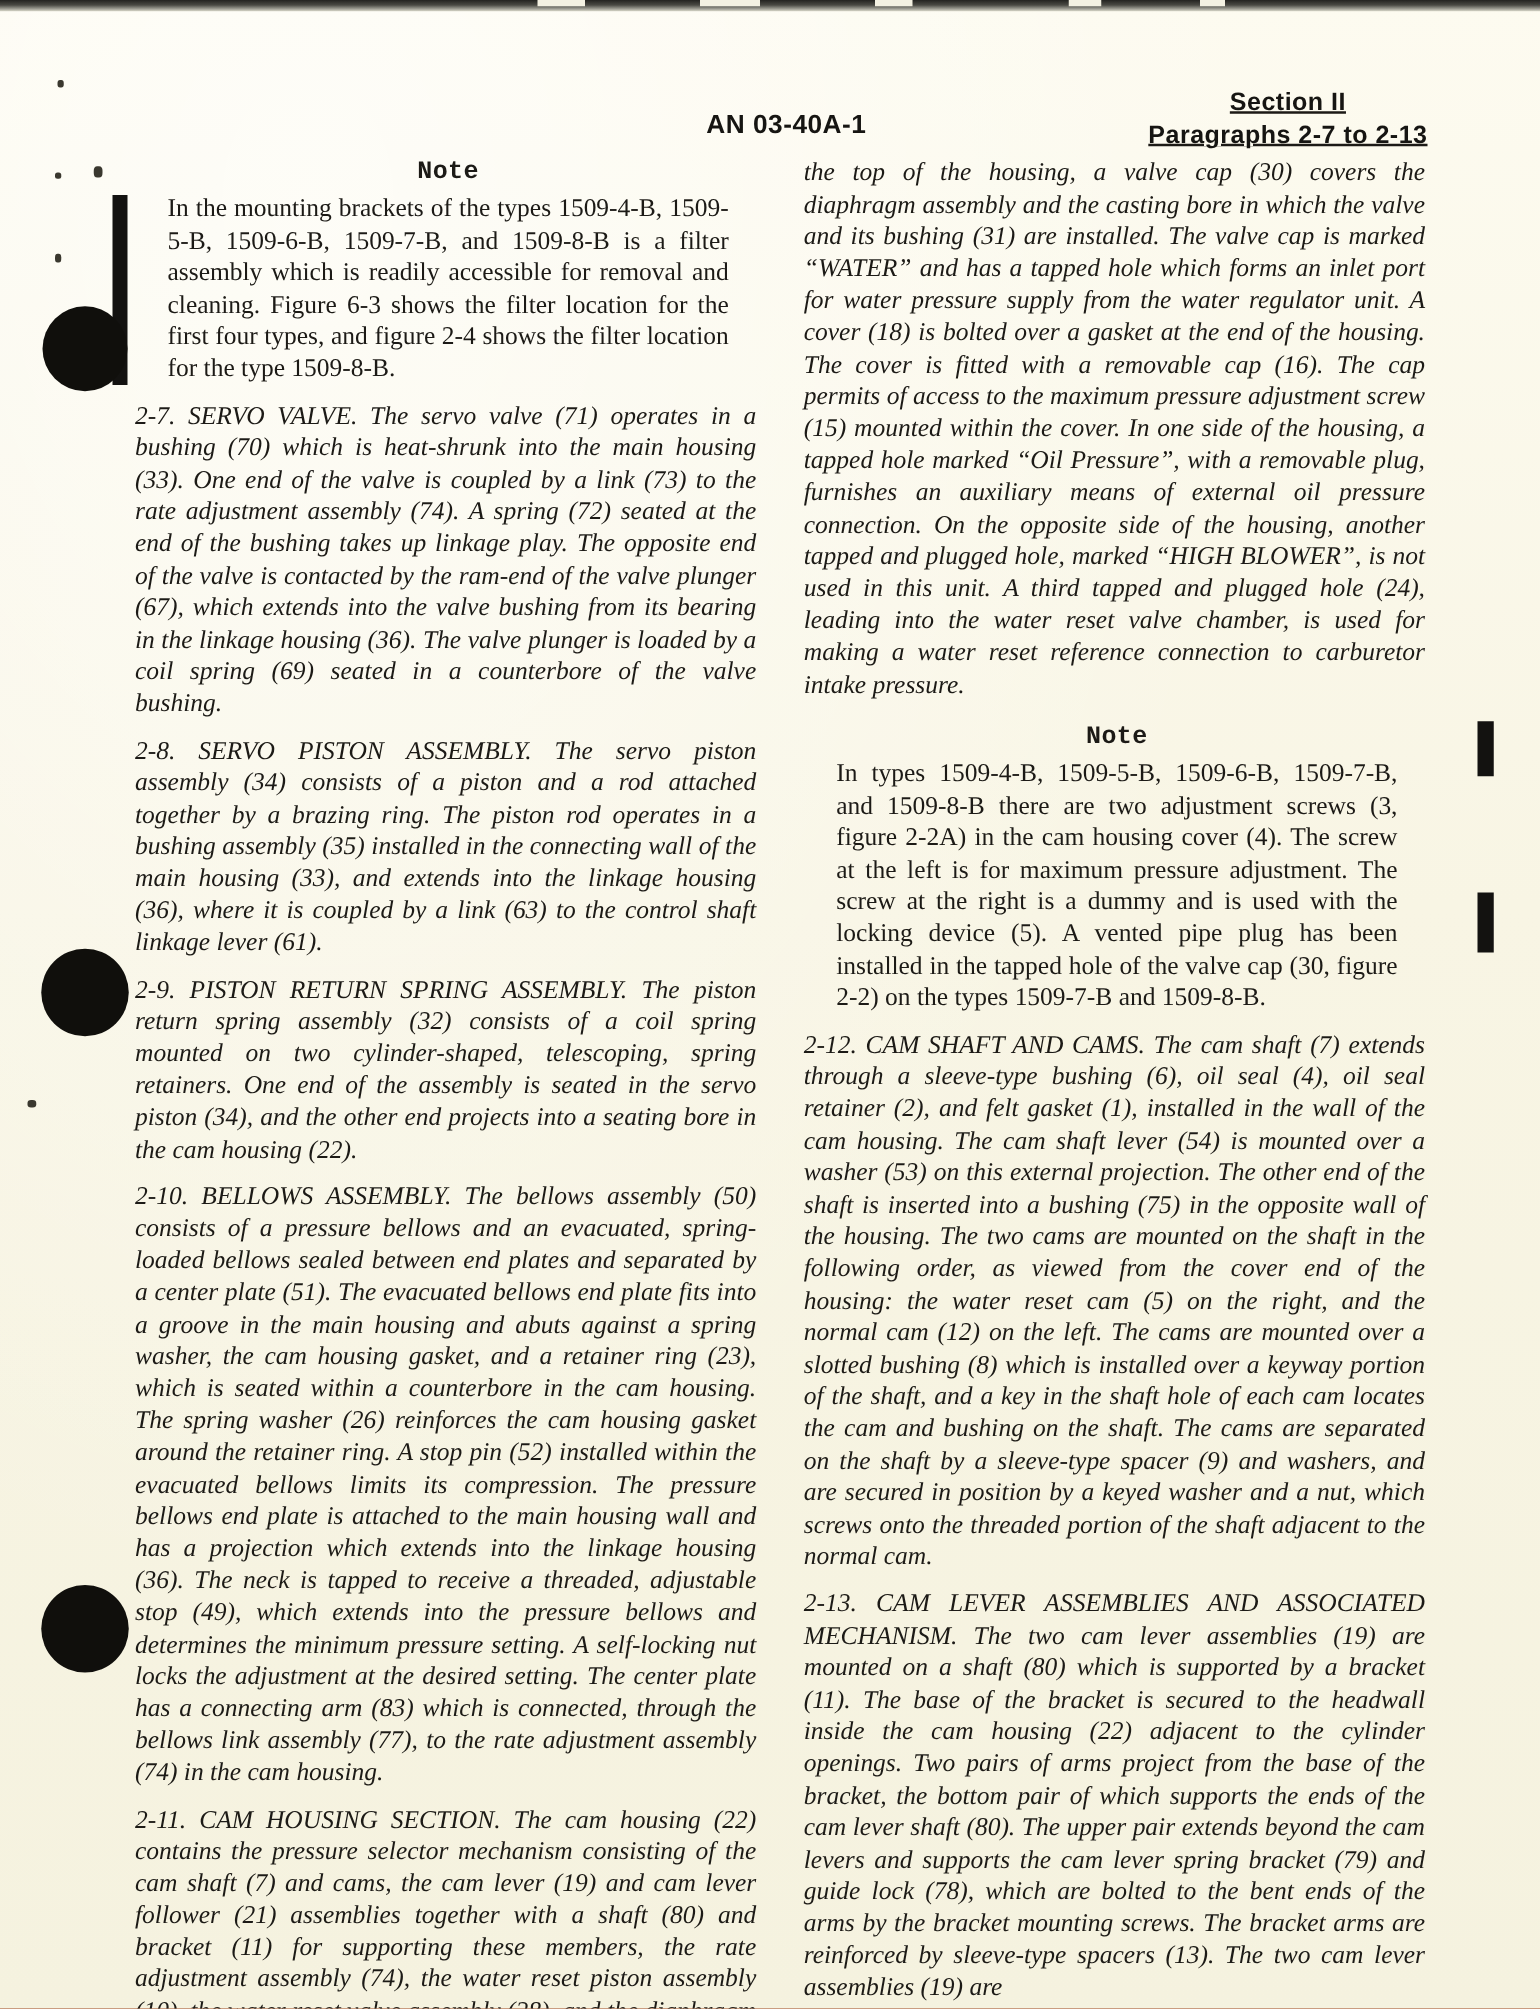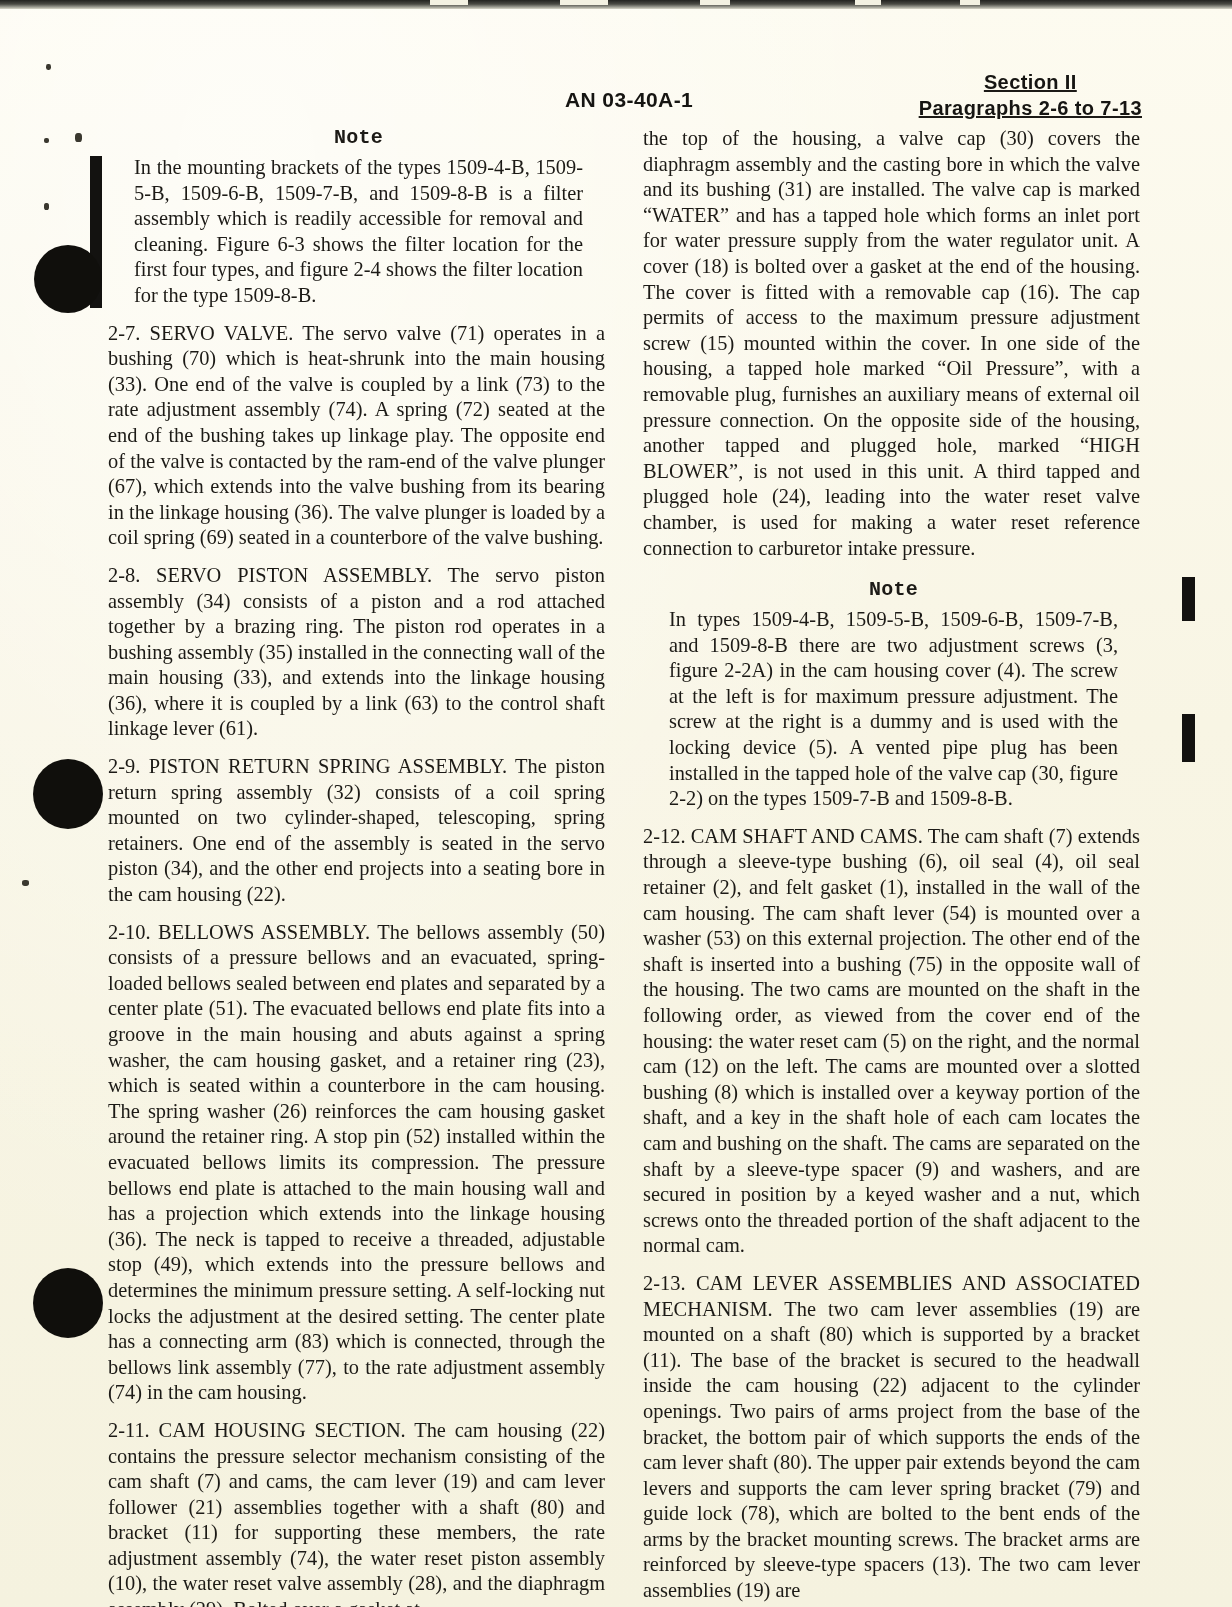--- a/index.html
+++ b/index.html
@@ -100,21 +100,21 @@
     width: 497px;
   }
   .col p {
     margin: 0 0 1px 0;
     font-size: 20.4px;
     line-height: 25.6px;
     text-align: justify;
     text-justify: inter-word;
     hyphens: none;
   }
-  .col p.para { text-indent: 0; }
+  .col p.para { text-indent: 0; font-style: italic; }
   .note-block {
     margin: 0 0 2px 0;
     padding: 0 22px 0 26px;
   }
   .note-title {
     text-align: center;
     font-family: Liberation Mono, monospace;
     font-weight: bold;
     font-size: 20px;
     letter-spacing: 0.3px;
@@ -172,21 +172,21 @@
   <div class="punch" style="left:33px; top:759px; width:70px; height:70px;"></div>
   <div class="punch" style="left:33px; top:1268px; width:70px; height:70px;"></div>
 
   <div class="margin-bar" style="left:1182px; top:577px; width:13px; height:44px;"></div>
   <div class="margin-bar" style="left:1182px; top:714px; width:13px; height:48px;"></div>
 
   <div class="page-header">
     <div class="hdr-font hdr-doc">AN 03-40A-1</div>
     <div class="hdr-right">
       <div class="hdr-font hdr-section">Section II</div>
-      <div class="hdr-font hdr-paras">Paragraphs 2-6 to 7-13</div>
+      <div class="hdr-font hdr-paras">Paragraphs 2-7 to 2-13</div>
     </div>
   </div>
 
   <div class="body-cols">
 
     <div class="col">
       <div class="note-block">
         <div class="note-title">Note</div>
         <p>In the mounting brackets of the types 1509-4-B, 1509-5-B, 1509-6-B, 1509-7-B, and 1509-8-B is a filter assembly which is readily accessible for removal and cleaning. Figure 6-3 shows the filter location for the first four types, and figure 2-4 shows the filter location for the type 1509-8-B.</p>
       </div>

